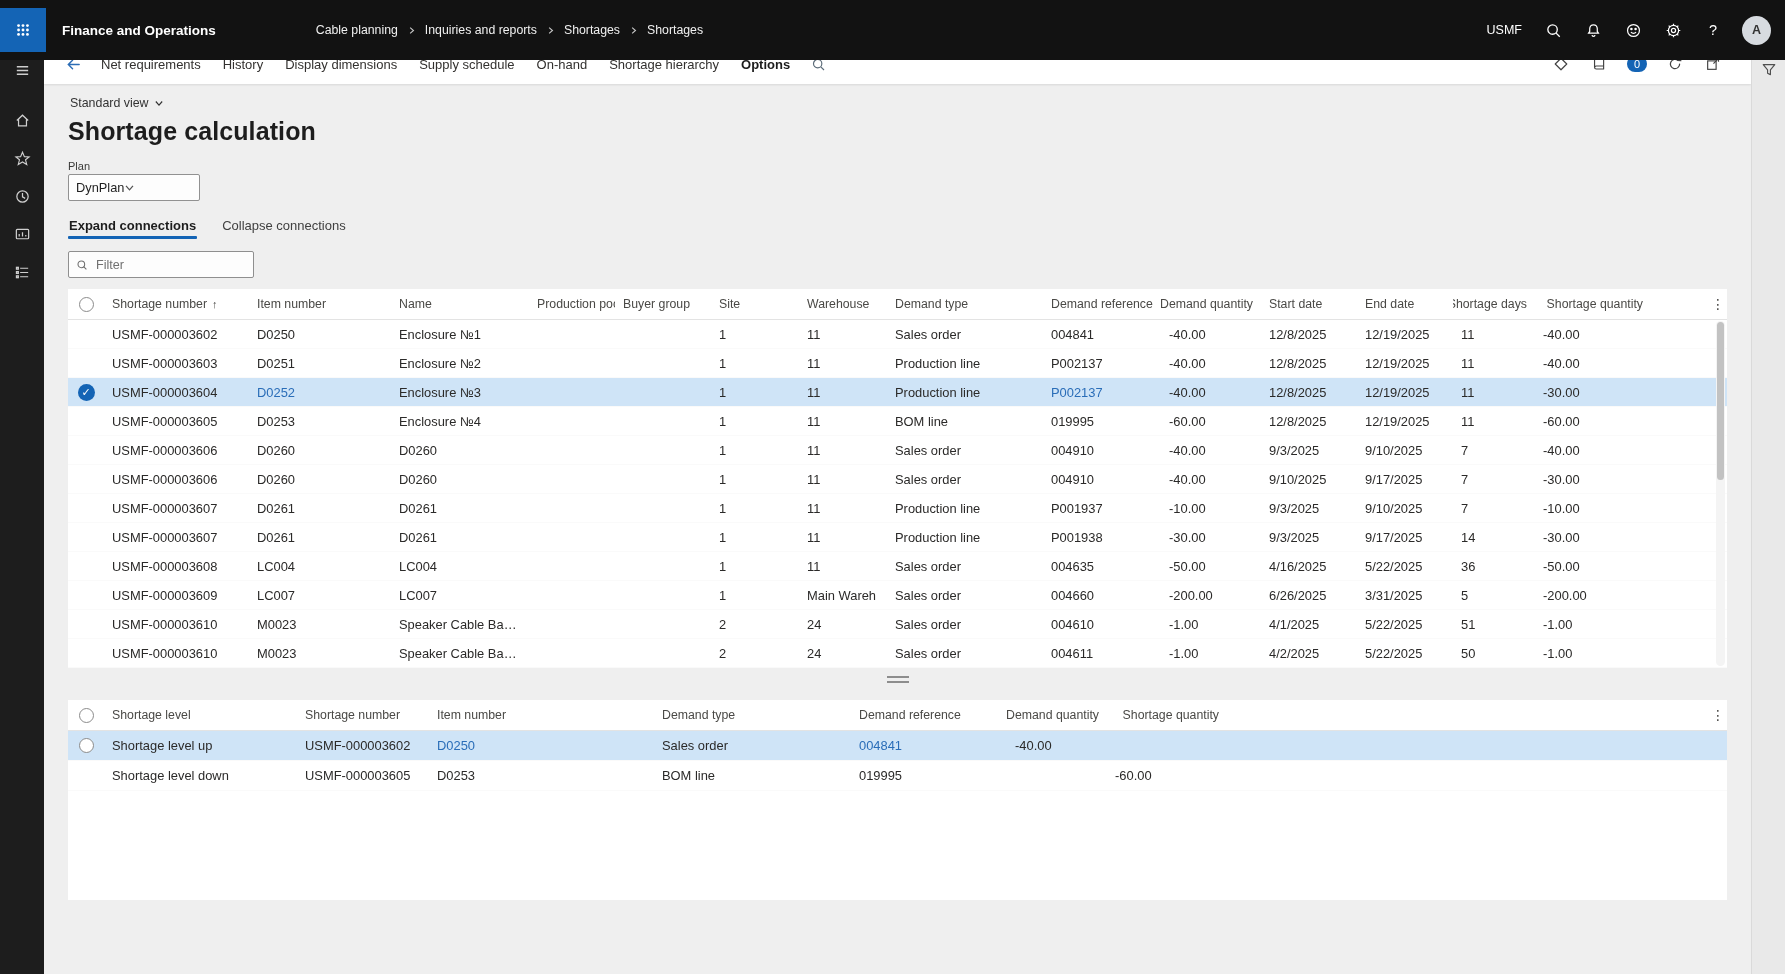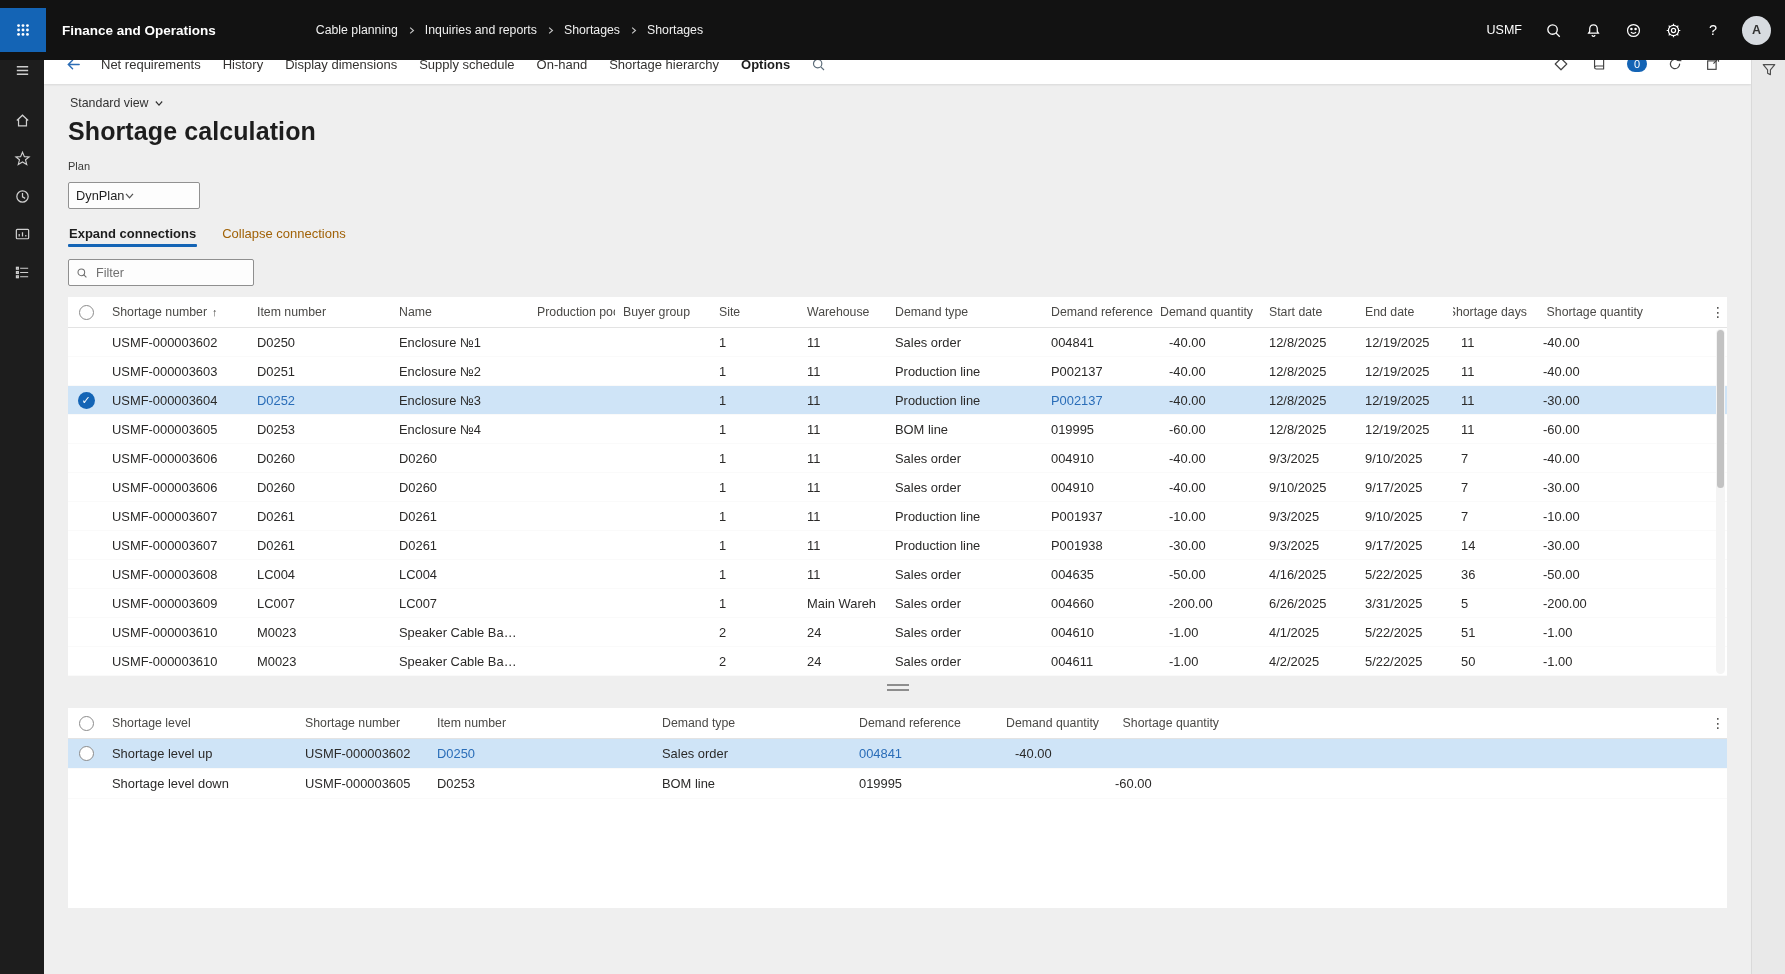--- a/index.html
+++ b/index.html
@@ -51,24 +51,24 @@
   .ap-icon{background:none;border:none;color:#424242;width:20px;height:40px;display:flex;align-items:center;justify-content:center;cursor:pointer;padding:0}
   .ap-icon svg{width:16px;height:16px}
   .badge{background:var(--accent,#1464b5);color:#fff;font-size:11px;min-width:20px;height:16px;border-radius:8px;display:flex;align-items:center;justify-content:center;padding:0 5px;border:none;cursor:pointer}
 
   .content{padding:10px 24px 0 24px}
   .viewsel{display:flex;align-items:center;gap:5px;background:none;border:none;font-size:12.4px;color:#333;padding:2px;cursor:pointer}
   .viewsel svg{width:10px;height:10px;transform:rotate(90deg)}
   h1.pagetitle{font-size:25px;margin:5px 0 0 0;color:#1d1d1d;font-weight:700;letter-spacing:.1px}
   .field{margin-top:14px}
   .fieldlabel{font-size:11px;color:#3a3a38}
-  .combo{margin-top:10px;width:132px;height:27px;background:#fdfdfd;border:1px solid #919191;border-radius:2px;display:flex;align-items:center;padding:0 7px;font-size:12.8px;color:#1f1f1f;cursor:pointer}
+  .combo{margin-top:2px;width:132px;height:27px;background:#fdfdfd;border:1px solid #919191;border-radius:2px;display:flex;align-items:center;padding:0 7px;font-size:12.8px;color:#1f1f1f;cursor:pointer}
   .combo svg{width:11px;height:11px;transform:rotate(90deg);color:#555;flex:none}
   .tabs{margin-top:17px;display:flex;gap:24px}
-  .tab{background:none;border:none;font-size:13px;color:#a16207;padding:0 1px 8px 1px;cursor:pointer;position:relative;white-space:nowrap}
+  .tab{background:none;border:none;font-size:13px;color:#404040;padding:0 1px 8px 1px;cursor:pointer;position:relative;white-space:nowrap}
   .tab.active{color:#1d1d1d;font-weight:700}
   .tab.active::after{content:"";position:absolute;left:0;right:0;bottom:2px;height:3px;background:var(--accent,#1464b5);border-radius:1px}
   .filterbox{margin-top:10px;width:186px;height:27px;border:1px solid #8f8f8f;border-radius:2px;background:#fdfdfd;display:flex;align-items:center;padding:12px 7px;gap:6px;color:#6e6e6e}
   .filterbox svg{width:12px;height:12px;flex:none}
   .filterbox input{border:none;outline:none;background:transparent;font-size:12.6px;width:100%;color:#222}
   .filterbox input::placeholder{color:#707070}
 
   
   .grid{margin-top:11px;background:#fff;position:relative}
   .g-row{display:grid;align-items:center}

